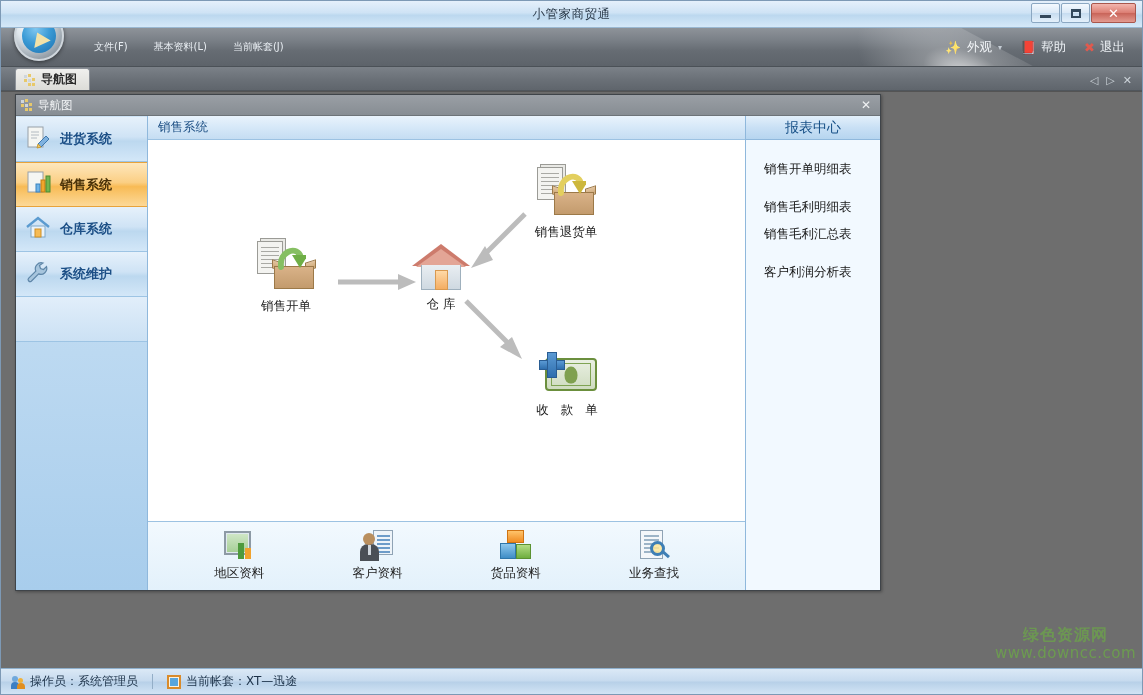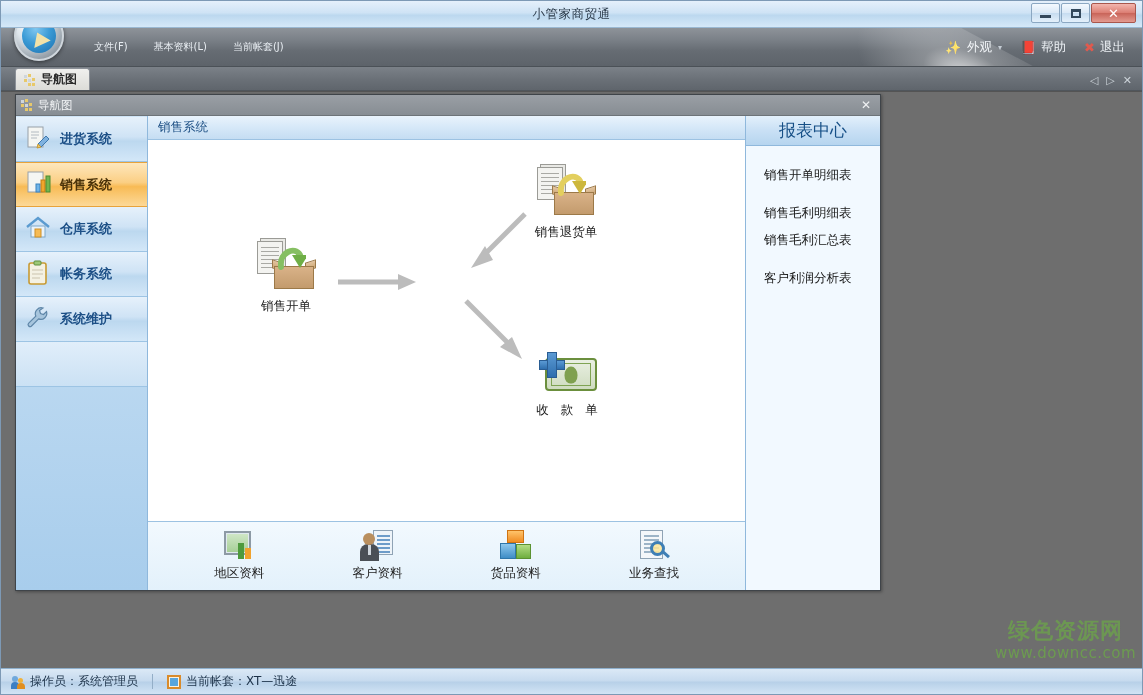--- a/index.html
+++ b/index.html
@@ -338,24 +338,24 @@
   .ic-search .page i { position:absolute; left:3px; width:15px;height:1.5px;background:#9db4c7; }
   .ic-search .lens { position:absolute; left:13px; top:11px; width:15px;height:15px;border:3px solid #3f7fb5;border-radius:50%;background:rgba(255,230,150,.85);}
   .ic-search .handle { position:absolute; left:25px; top:23px; width:8px;height:3px;background:#3f7fb5;transform:rotate(42deg);}
 
   
   #report-panel {
     width: 135px; flex: none; display: flex; flex-direction: column;
     border-left: 1px solid #8fb8dc; background: #f3faff;
   }
   #report-header {
-    height: 30px; flex: none; display: flex; align-items: center; justify-content: center;
+    height: 24px; flex: none; display: flex; align-items: center; justify-content: center;
     background: linear-gradient(180deg,#e3f0fb 0%,#c9e0f5 50%,#b6d5ef 100%);
     border-bottom: 1px solid #8fb8dc;
-    font-size: 17px; color: #164f86;
+    font-size: 14px; color: #164f86;
   }
   #report-list { flex: 1; padding: 16px 0 0 0; background: #f2f9ff; }
   .rep-item { font-size: 12.5px; color: #161616; padding: 5px 0 5px 18px; white-space: nowrap; }
   .rep-gap { height: 11px; }
 
   
   #statusbar {
     height: 26px; flex: none; display: flex; align-items: center;
     background: linear-gradient(180deg,#dbe9f6 0%,#c6daee 48%,#b7d0e8 52%,#d2e4f5 100%);
     border-top: 1px solid #8fb0cd;
@@ -369,21 +369,21 @@
   .sb-ic.users .h2{position:absolute;left:7px;top:3px;width:5px;height:5px;border-radius:50%;background:#f0b23c;}
   .sb-ic.users .b2{position:absolute;left:6px;top:8px;width:8px;height:6px;border-radius:4px 4px 0 0;background:#e08f20;}
   .sb-ic.book .o{position:absolute;left:0;top:0;width:14px;height:14px;border:2px solid #d98b2b;background:#fdf2dc;}
   .sb-ic.book .i{position:absolute;left:3px;top:3px;width:8px;height:8px;background:#58a6dd;}
 
   
   #watermark {
     position: absolute; right: 6px; bottom: 6px; text-align: center;
     z-index: 30; pointer-events: none;
   }
-  #wm-main { font-size: 22px; font-weight: bold; color: rgba(108,168,72,.72); letter-spacing: 1px; }
+  #wm-main { font-size: 16px; font-weight: bold; color: rgba(108,168,72,.72); letter-spacing: 1px; }
   #wm-sub { font-size: 15px; color: rgba(108,168,72,.78); letter-spacing: .5px; margin-top: -2px;}
 </style>
 </head>
 <body>
 
 <div id="app-window">
 
   <div id="titlebar">
     <div id="title-text">小管家商贸通</div>
     <div class="winbtns">
@@ -500,32 +500,20 @@
               <span class="ic-side">
                 <svg width="26" height="26" viewBox="0 0 26 26">
                   <path d="M2 12 L13 3 L24 12" fill="none" stroke="#5b9bd0" stroke-width="2.4"></path>
                   <rect x="6" y="11" width="14" height="11" fill="#eaf3fa" stroke="#7fa8c9"></rect>
                   <rect x="10" y="14" width="6" height="8" fill="#f6bb55" stroke="#cf9027"></rect>
                 </svg>
               </span>
               <span>仓库系统</span>
             </div>
 
-            <div class="side-item">
-              <span class="ic-side">
-                <svg width="26" height="26" viewBox="0 0 26 26">
-                  <rect x="4" y="3" width="17" height="21" rx="2" fill="#f4f1e3" stroke="#c79a33" stroke-width="1.6"></rect>
-                  <rect x="9" y="1" width="7" height="4" rx="1" fill="#9dc877" stroke="#5f8f3e"></rect>
-                  <line x1="7" y1="10" x2="18" y2="10" stroke="#cbc3ad"></line>
-                  <line x1="7" y1="14" x2="18" y2="14" stroke="#cbc3ad"></line>
-                  <line x1="7" y1="18" x2="15" y2="18" stroke="#cbc3ad"></line>
-                </svg>
-              </span>
-              <span>帐务系统</span>
-            </div>
 
             <div class="side-item">
               <span class="ic-side">
                 <svg width="26" height="26" viewBox="0 0 26 26">
                   <path d="M18 3 a6 6 0 0 0 -7.2 8.1 L3.5 18.4 a2 2 0 0 0 2.8 2.8 l7.3 -7.3 A6 6 0 0 0 21.5 6.5 L18.5 9.5 L15.5 8.5 L14.5 5.5 Z" fill="#a7c5dd" stroke="#5e86a8" stroke-width="1.2"></path>
                 </svg>
               </span>
               <span>系统维护</span>
             </div>
 
@@ -569,20 +557,29 @@
                     <div class="box-flapR"></div>
                   <div class="box-body"></div>
                   <svg class="curve-arrow" viewBox="0 0 28 26">
                     <path d="M3 23 C1 8 17 2 22 11" fill="none" stroke="#86bf62" stroke-width="6" stroke-linecap="round"></path>
                     <polygon points="14,11 30,11 22,24" fill="#6fae46"></polygon>
                   </svg>
                 </div>
                 <div class="wf-label">销售开单</div>
               </div>
 
+              <div class="wf-node" style="left:238px; top:100px;">
+                <div class="ic-house">
+                  <div class="roof"></div>
+                    <div class="roof2"></div>
+                  <div class="walls"></div>
+                    <div class="door"></div>
+                </div>
+                <div class="wf-label">仓 库</div>
+              </div>
 
               <div class="wf-node" style="left:363px; top:24px;">
                 <div class="ic-doc-box">
                   <div class="paper">
                       <i style="top:5px"></i>
                       <i style="top:9px"></i>
                       <i style="top:13px"></i>
                       <i style="top:17px"></i>
                       <i style="top:21px"></i>
                       <i style="top:25px;width:12px"></i>

